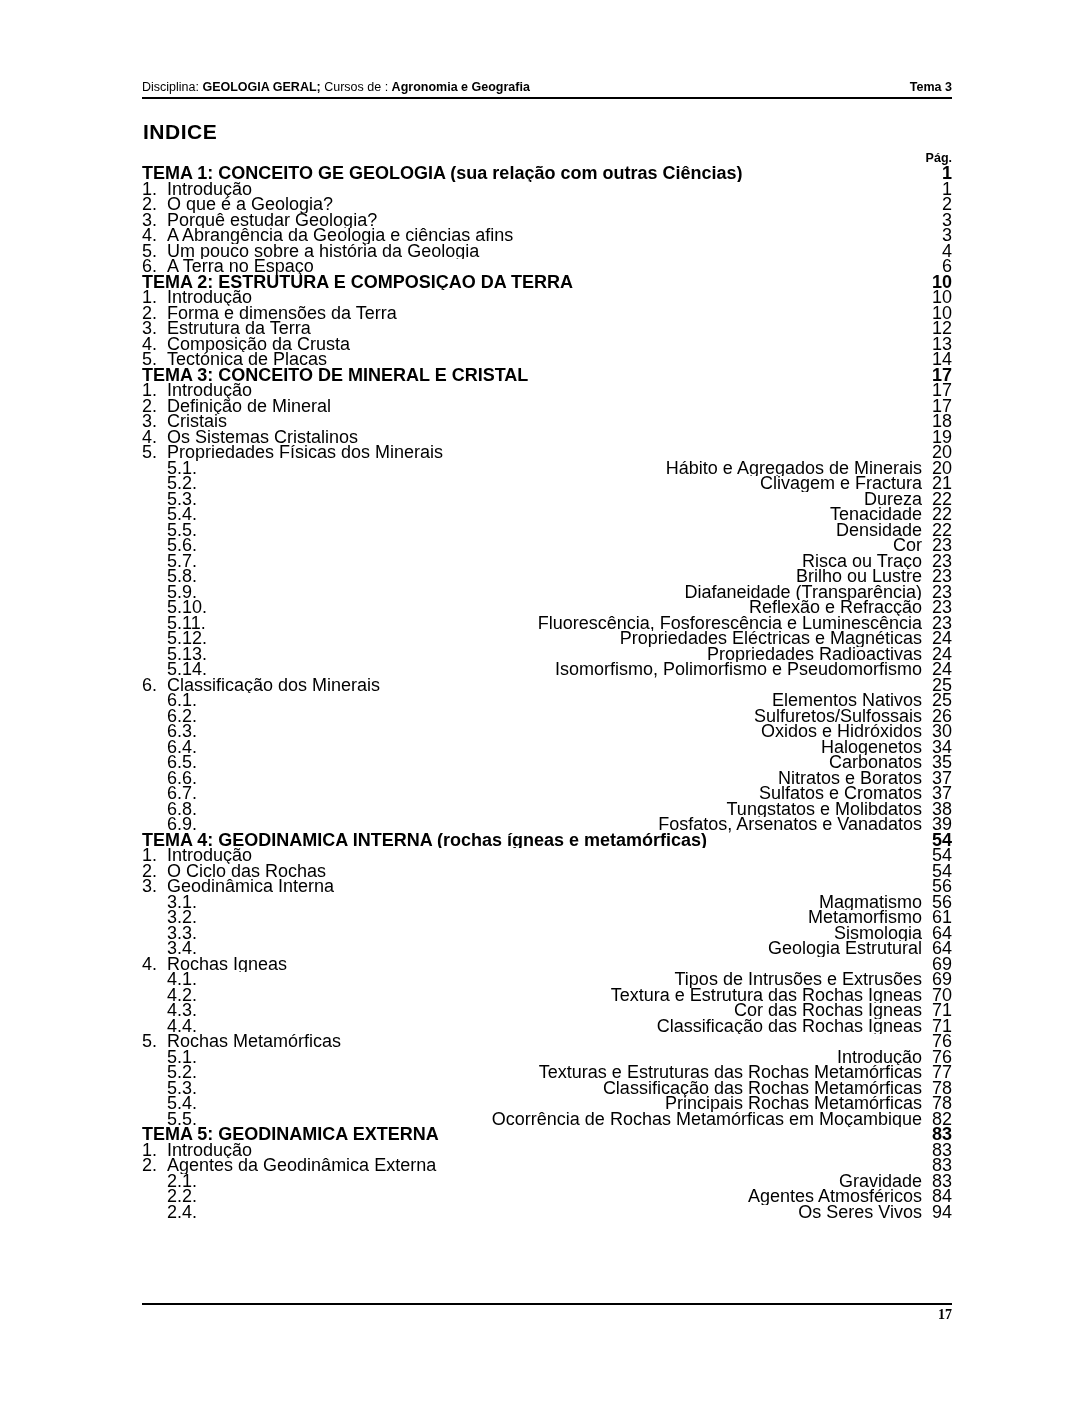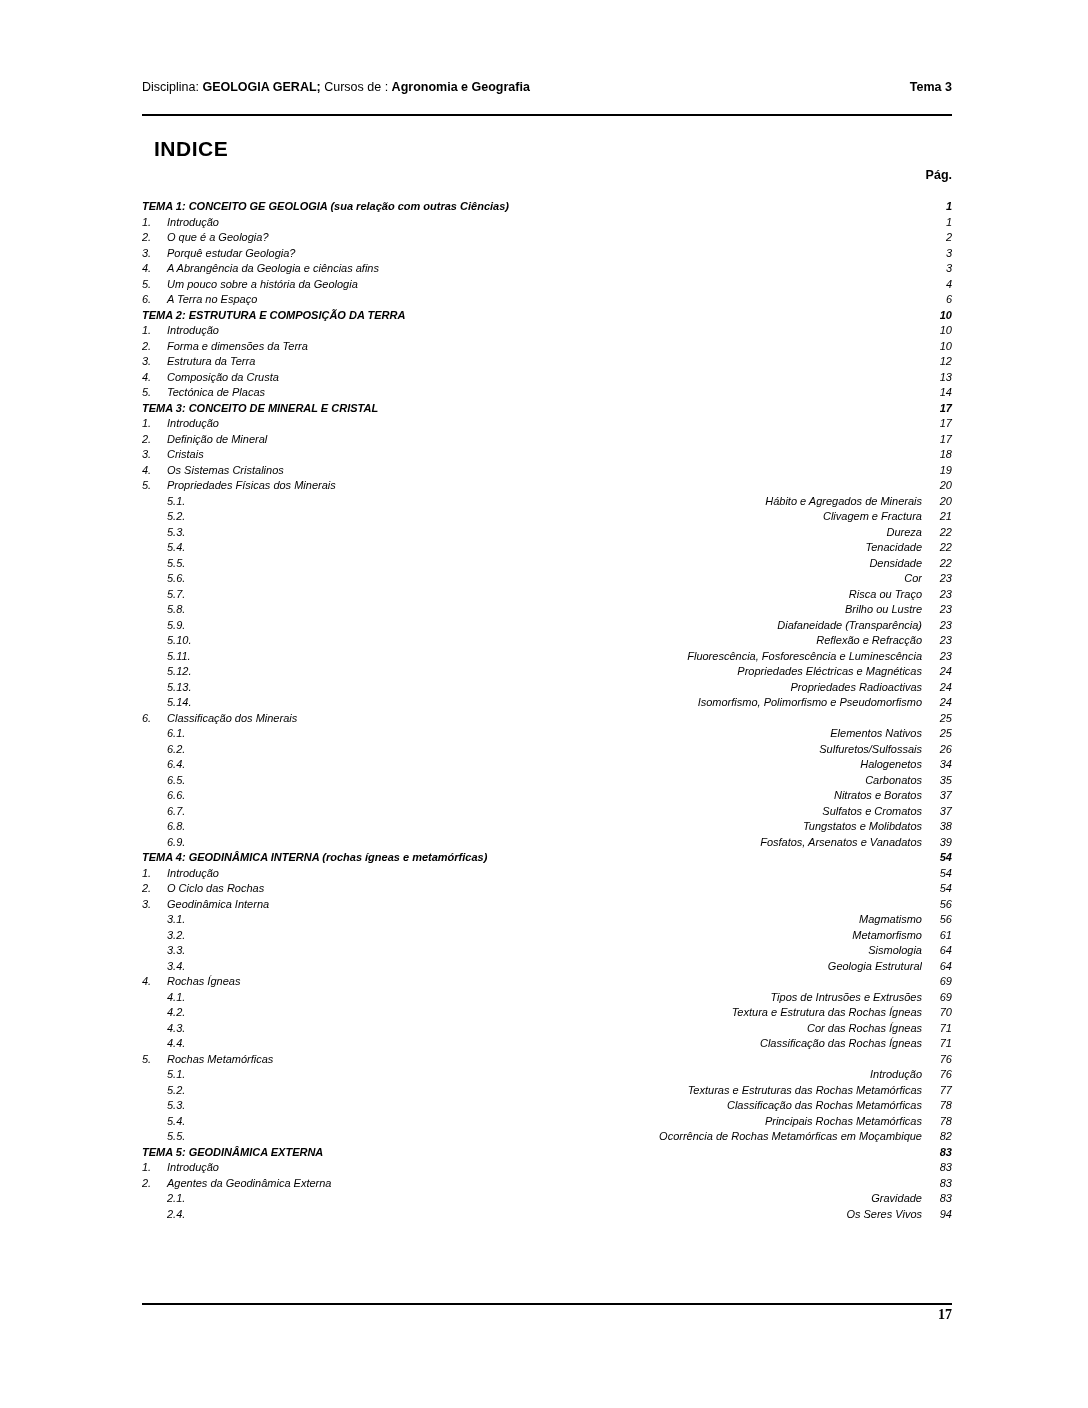--- a/index.html
+++ b/index.html
@@ -23,42 +23,41 @@
     width: 810px;
   }
   
   .header-row {
     margin-top: 80px;
     display: flex;
     justify-content: space-between;
     align-items: flex-end;
     font-size: 12.5px;
     border-bottom: 2px solid #000;
-    padding-bottom: 20px;
+    padding-bottom: 3px;
   }
   .header-left b { font-weight: bold; }
   .header-right { font-weight: bold; }
   
   .doc-title {
-    margin: 21px 0 0 12px;
+    margin: 21px 0 0 1px;
     font-size: 21px;
     font-weight: bold;
     letter-spacing: 0.5px;
   }
   .pag-label {
     margin-top: 7px;
     text-align: right;
     font-weight: bold;
     font-size: 12.5px;
   }
   
   .toc {
-    margin-top: 17px;
-    font-size: 11px;
-    font-style: italic;
+    margin-top: 1px;
+    font-size: 18px;
   }
   .toc-row {
     display: flex;
     align-items: baseline;
     line-height: 15.5px;
     height: 15.5px;
     white-space: nowrap;
   }
   .toc-left { flex: 1; display: flex; overflow: hidden; }
   .toc-row.level0 { font-weight: bold; }
@@ -349,20 +348,27 @@
         </div>
         <div class="toc-row level2">
           <div class="toc-left">
             <span class="toc-num">6.2.</span>
             <span class="toc-label">Sulfuretos/Sulfossais</span>
           </div>
           <div class="toc-page">26</div>
         </div>
         <div class="toc-row level2">
           <div class="toc-left">
+            <span class="toc-num">6.3.</span>
+            <span class="toc-label">Óxidos e Hidróxidos</span>
+          </div>
+          <div class="toc-page">30</div>
+        </div>
+        <div class="toc-row level2">
+          <div class="toc-left">
             <span class="toc-num">6.4.</span>
             <span class="toc-label">Halogenetos</span>
           </div>
           <div class="toc-page">34</div>
         </div>
         <div class="toc-row level2">
           <div class="toc-left">
             <span class="toc-num">6.5.</span>
             <span class="toc-label">Carbonatos</span>
           </div>
@@ -547,20 +553,27 @@
             <span class="toc-label">Agentes da Geodinâmica Externa</span>
           </div>
           <div class="toc-page">83</div>
         </div>
         <div class="toc-row level2">
           <div class="toc-left">
             <span class="toc-num">2.1.</span>
             <span class="toc-label">Gravidade</span>
           </div>
           <div class="toc-page">83</div>
+        </div>
+        <div class="toc-row level2">
+          <div class="toc-left">
+            <span class="toc-num">2.2.</span>
+            <span class="toc-label">Agentes Atmosféricos</span>
+          </div>
+          <div class="toc-page">84</div>
         </div>
         <div class="toc-row level2">
           <div class="toc-left">
             <span class="toc-num">2.4.</span>
             <span class="toc-label">Os Seres Vivos</span>
           </div>
           <div class="toc-page">94</div>
         </div>
       </div>
 

